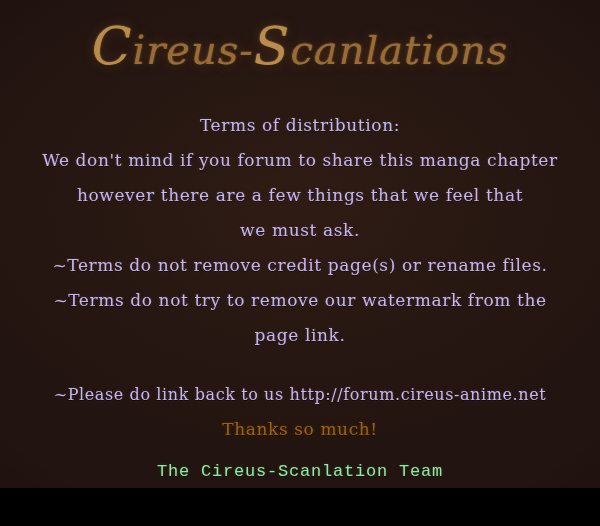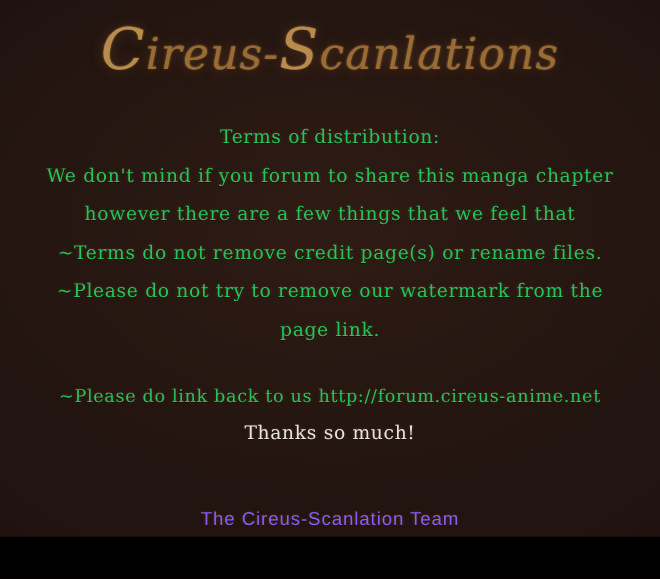--- a/index.html
+++ b/index.html
@@ -54,69 +54,70 @@
   }
   #terms {
     position: absolute;
     top: 108px;
     left: 0;
     width: 600px;
     text-align: center;
     z-index: 2;
   }
   .line {
-    color: #22c55e;
+    color: #c4b5fd;
     font-family: "DejaVu Serif", serif;
     font-size: 17px;
     line-height: 35px;
     letter-spacing: 0.6px;
     text-shadow: 0 0 3px rgba(120,78,36,0.55), 0 1px 0 rgba(0,0,0,0.8);
     white-space: nowrap;
   }
   .line.small {
     font-size: 16px;
     margin-top: 24px;
   }
   #thanks {
-    color: #e5e5e5;
+    color: #a16207;
     font-family: "DejaVu Serif", serif;
     font-size: 17px;
     line-height: 35px;
     letter-spacing: 0.6px;
     text-shadow: 0 0 3px rgba(120,78,36,0.55), 0 1px 0 rgba(0,0,0,0.8);
   }
   #signature {
     position: absolute;
     top: 462px;
     left: 0;
     width: 600px;
     text-align: center;
-    color: #8b5cf6;
-    font-family: Liberation Sans, sans-serif;
+    color: #86efac;
+    font-family: Liberation Mono, monospace;
     font-size: 17px;
     letter-spacing: 0.8px;
     text-shadow: 0 0 3px rgba(120,78,36,0.55), 0 1px 0 rgba(0,0,0,0.8);
     z-index: 2;
   }
 </style>
 </head>
 <body>
 
 <div id="page">
 
   <div id="logo">
     <span class="cap">C</span><span>ireus-</span><span class="cap">S</span><span>canlations</span>
   </div>
 
   <div id="terms">
     <div class="line">Terms of distribution:</div>
     <div class="line">We don't mind if you forum to share this manga chapter</div>
     <div class="line">however there are a few things that we feel that</div>
+    <div class="line">we must ask.</div>
     <div class="line">~Terms do not remove credit page(s) or rename files.</div>
-    <div class="line">~Please do not try to remove our watermark from the</div>
+    <div class="line">~Terms do not try to remove our watermark from the</div>
     <div class="line">page link.</div>
     <div class="line small">~Please do link back to us http://forum.cireus-anime.net</div>
     <div id="thanks">Thanks so much!</div>
   </div>
 
   <div id="signature">The Cireus-Scanlation Team</div>
 
 </div>
 
 </body></html>

